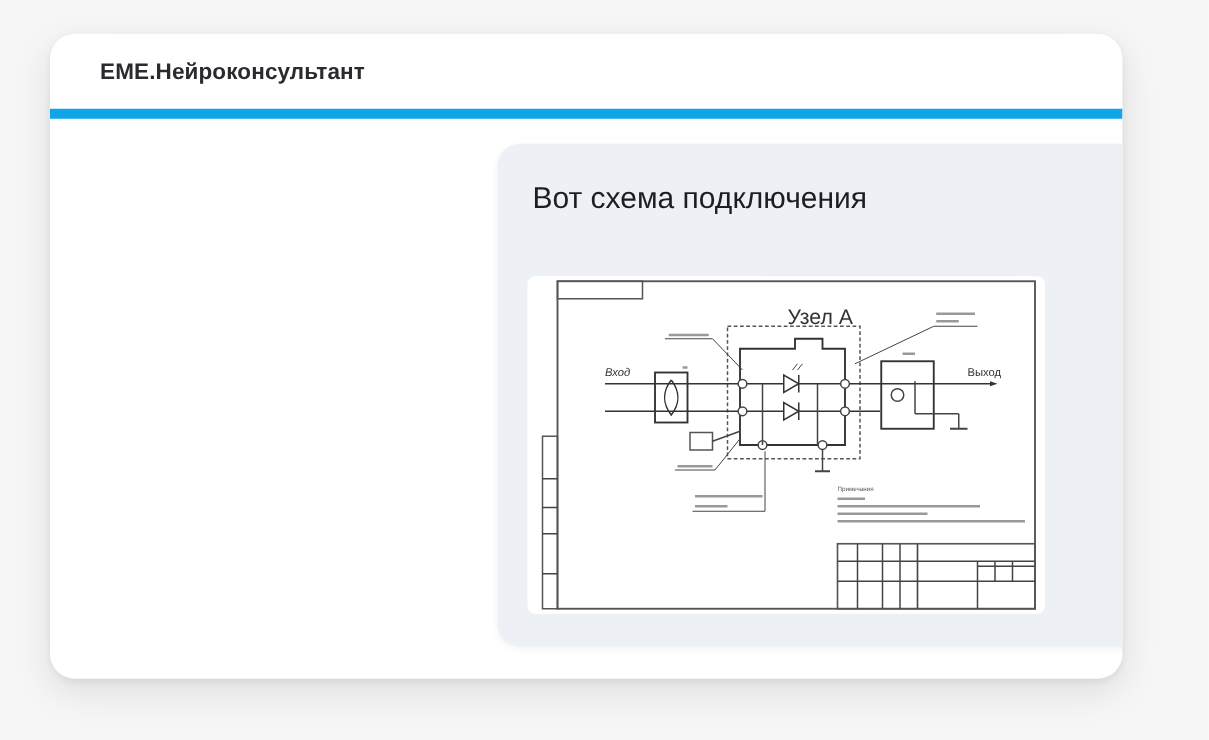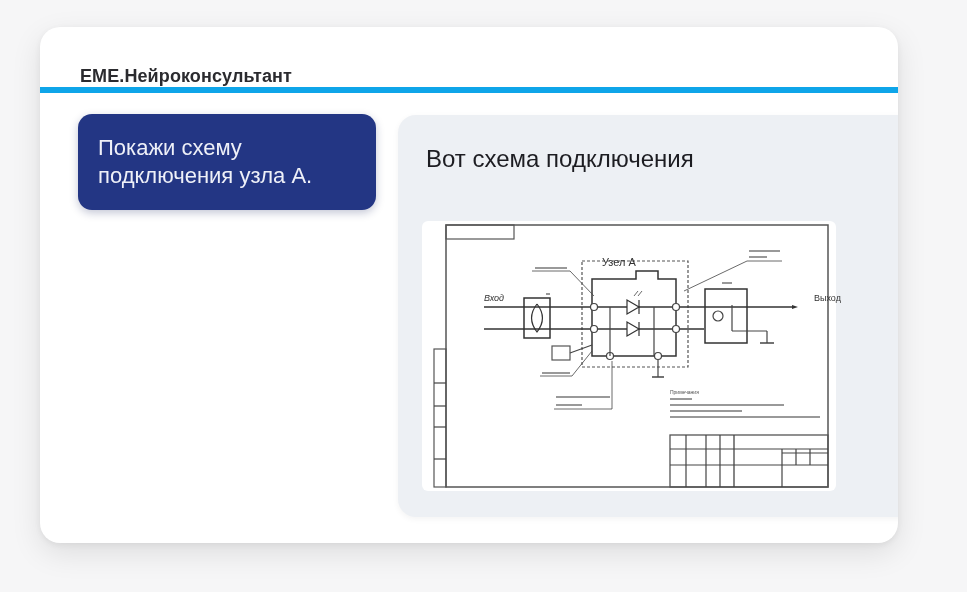--- a/index.html
+++ b/index.html
@@ -9,22 +9,22 @@
     font-family:"Liberation Sans", "DejaVu Sans", sans-serif;
     position:relative;
   }
   .window {
     position:absolute; left:40px; top:27px; width:858px; height:516px;
     background:#ffffff; border-radius:20px;
     box-shadow:0 10px 30px rgba(0,0,0,0.10), 0 2px 6px rgba(0,0,0,0.06);
     overflow:hidden;
   }
   .titlebar {
-    height:60px; border-bottom:6px solid #0ea5e9;
-    display:flex; align-items:flex-end; padding-left:40px;
+    height:60px; border-bottom:8px solid #0ea5e9;
+    display:flex; align-items:center; padding-left:40px;
   }
   .title { font-weight:bold; font-size:18px; color:#2b2b2f; letter-spacing:0.1px; }
   .user-bubble {
     position:absolute; left:38px; top:87px; width:298px; height:96px;
     background:#233684; border-radius:14px;
     box-shadow:0 3px 8px rgba(20,30,90,0.25);
     color:#eef0f8; font-size:22px; line-height:28px;
     padding:20px 0 0 20px; box-sizing:border-box;
   }
   .bot-bubble {
@@ -43,24 +43,20 @@
   .drawing svg { position:absolute; left:0; top:0; }
 </style>
 </head>
 <body>
 
 <div class="window">
   <div class="titlebar">
     <span class="title">ЕМЕ.Нейроконсультант</span>
   </div>
 
-  <div class="user-bubble">
-    <div>Покажи схему</div>
-    <div>подключения узла А.</div>
-  </div>
 
   <div class="bot-bubble">
     <div class="bot-text">
       <div>Вот схема подключения</div>
     </div>
 
     <div class="drawing">
       <svg width="414" height="270" viewBox="0 0 414 270" xmlns="http://www.w3.org/2000/svg" fill="none" stroke="#444" stroke-width="1.2">
 
         <rect x="24" y="4" width="382" height="262" stroke="#555" stroke-width="1.5"></rect>
@@ -143,19 +139,19 @@
         <line x1="312" y1="214" x2="312" y2="266" stroke-width="1.3"></line>
         <line x1="264" y1="214" x2="264" y2="266"></line>
         <line x1="284" y1="214" x2="284" y2="266"></line>
         <line x1="298" y1="214" x2="298" y2="266"></line>
         <line x1="360" y1="228" x2="360" y2="266"></line>
         <line x1="374" y1="228" x2="374" y2="244"></line>
         <line x1="388" y1="228" x2="388" y2="244"></line>
         <line x1="360" y1="232" x2="406" y2="232"></line>
       </svg>
 
-      <div style="position:absolute;left:180px;top:23px;font-size:11px;color:#333;margin-top:12px;">Узел А</div>
+      <div style="position:absolute;left:208px;top:23px;font-size:17px;color:#333;">Узел А</div>
       <div style="position:absolute;left:62px;top:72px;font-size:9px;color:#333;font-style:italic;">Вход</div>
-      <div style="position:absolute;left:352px;top:72px;font-size:9px;color:#333;margin-left:40px;">Выход</div>
+      <div style="position:absolute;left:352px;top:72px;font-size:9px;color:#333;">Выход</div>
       <div style="position:absolute;left:248px;top:168px;font-size:5px;color:#555;">Примечания</div>
     </div>
   </div>
 </div>
 
 </body></html>

